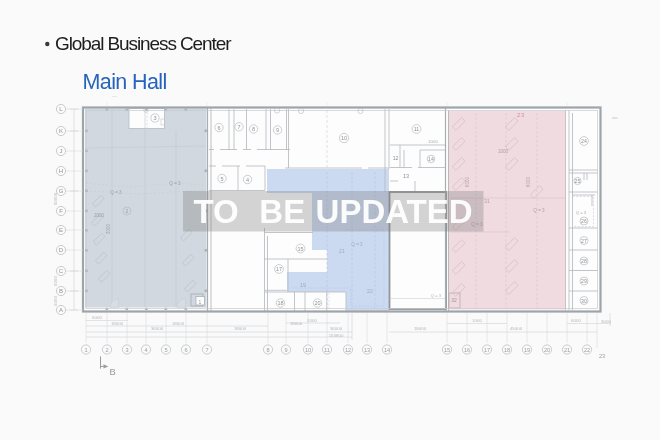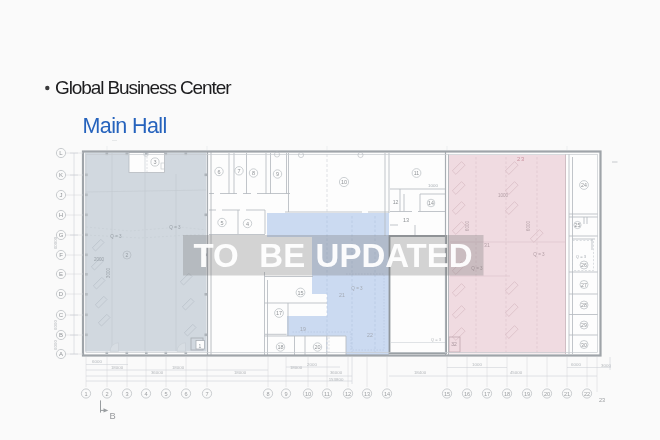--- a/index.html
+++ b/index.html
@@ -1,17 +1,17 @@
 <!DOCTYPE html>
 <html><head>
 <meta charset="utf-8">
 <style>
   html,body{margin:0;padding:0;}
   body{width:660px;height:440px;background:#fafafa;font-family:"Liberation Sans",sans-serif;overflow:hidden;}
-  .stage{position:relative;width:660px;height:332px;margin-top:44px;}
+  .stage{position:relative;width:660px;height:332px;}
   svg{position:absolute;left:0;top:0;}
 </style>
 </head>
 <body>
 <div class="stage">
 <svg width="660" height="440" viewBox="0 0 660 440">
 
   <rect x="0" y="0" width="660" height="440" fill="#fafafa"></rect>
 
   <g>

